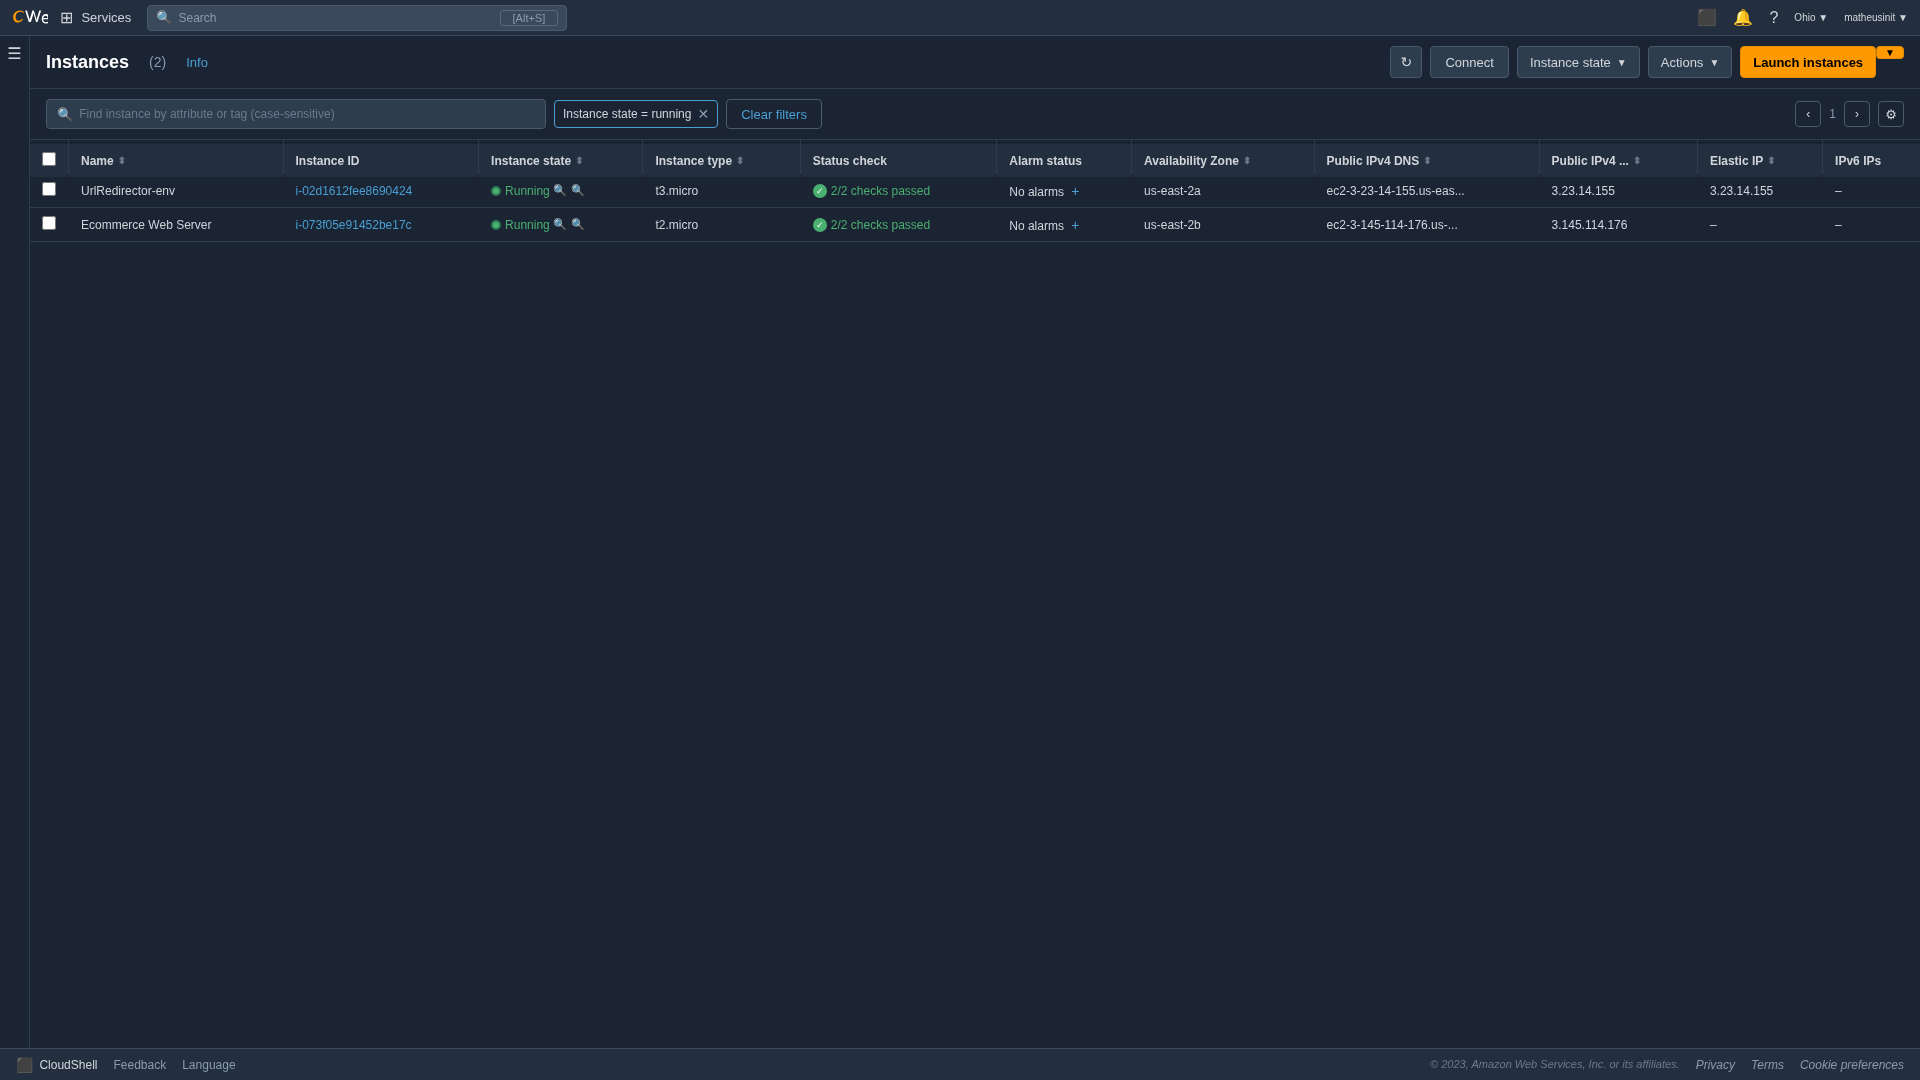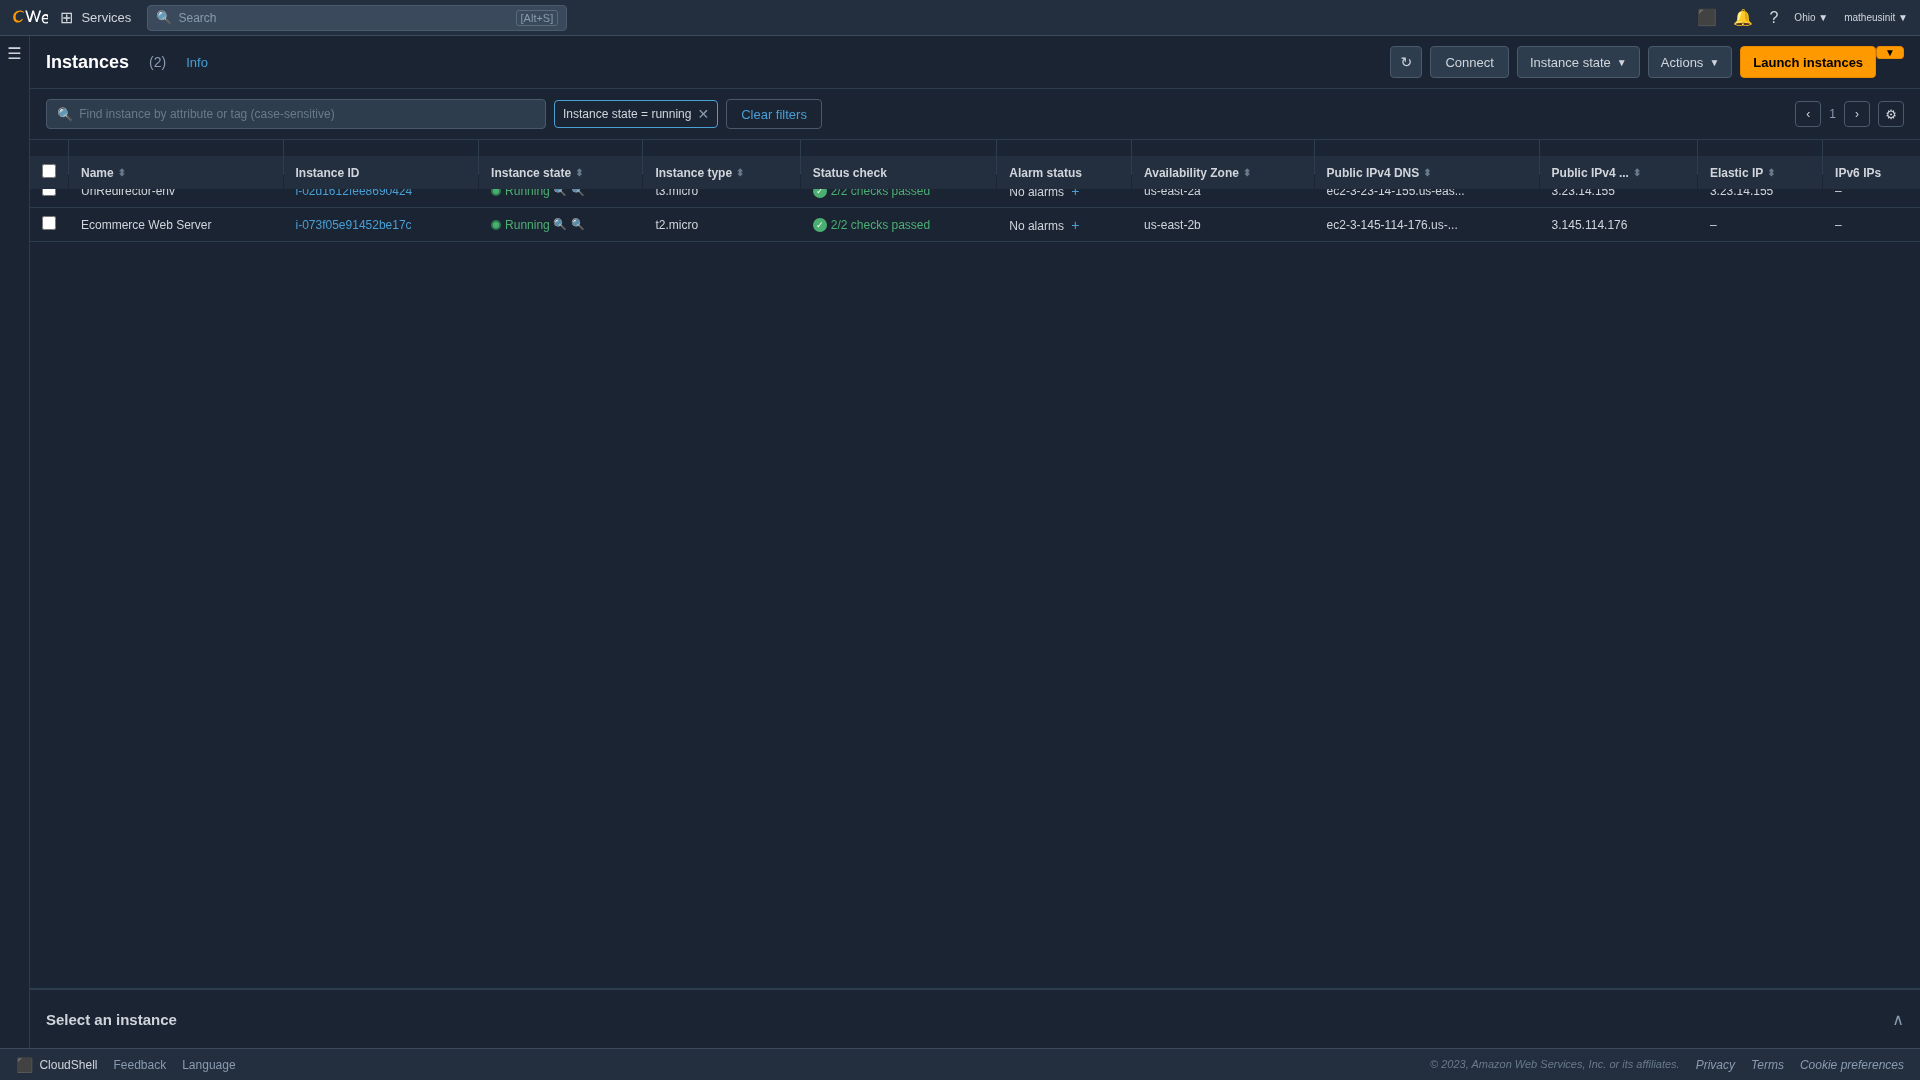--- a/index.html
+++ b/index.html
@@ -48,21 +48,21 @@
       color: #d1d5db;
       font-size: 12px;
       flex: 1;
     }
     .search-bar input::placeholder { color: #8a9ab0; }
     .search-shortcut {
       color: #8a9ab0;
       font-size: 11px;
       border: 1px solid #5a6a7c;
       border-radius: 3px;
-      padding: 1px 4px;
+      padding: 1px 12px;
     }
     .nav-right {
       margin-left: auto;
       display: flex;
       align-items: center;
       gap: 16px;
     }
     .nav-icon {
       color: #d1d5db;
       cursor: pointer;
@@ -316,21 +316,21 @@
       flex: 1;
     }
     table {
       width: 100%;
       border-collapse: collapse;
       min-width: 1400px;
     }
     thead {
       background: #232f3e;
       position: sticky;
-      top: 16px;
+      top: 4px;
       z-index: 10;
     }
     th {
       padding: 8px 12px;
       text-align: left;
       color: #d1d5db;
       font-weight: 600;
       font-size: 12px;
       border-bottom: 1px solid #3a4a5c;
       border-right: 1px solid #2d3d4e;
@@ -710,24 +710,20 @@
       <td>us-east-2b</td>
       <td>ec2-3-145-114-176.us-...</td>
       <td>3.145.114.176</td>
       <td>–</td>
       <td>–</td>
     </tr>
           </tbody>
       </table>
     </div>
 
-    <div class="bottom-panel">
-      <span class="bottom-title">Select an instance</span>
-      <span class="bottom-collapse">∧</span>
-    </div>
 
   </div>
 </div>
 
 <footer class="footer">
   <div class="footer-cloudshell">
     <span style="font-size:14px;">⬛</span>
     <span>CloudShell</span>
   </div>
   <span class="footer-link">Feedback</span>

